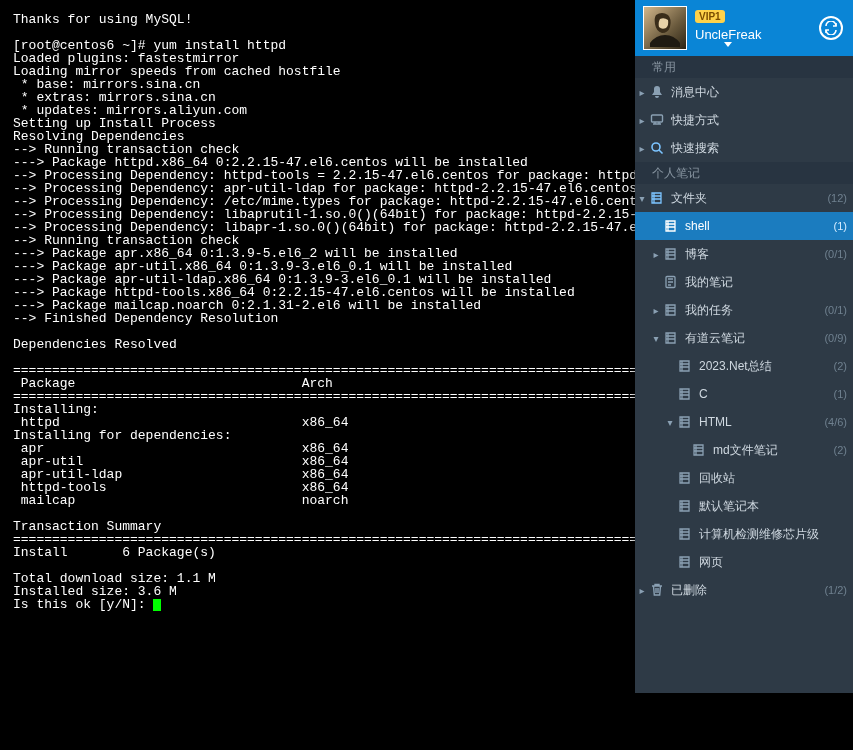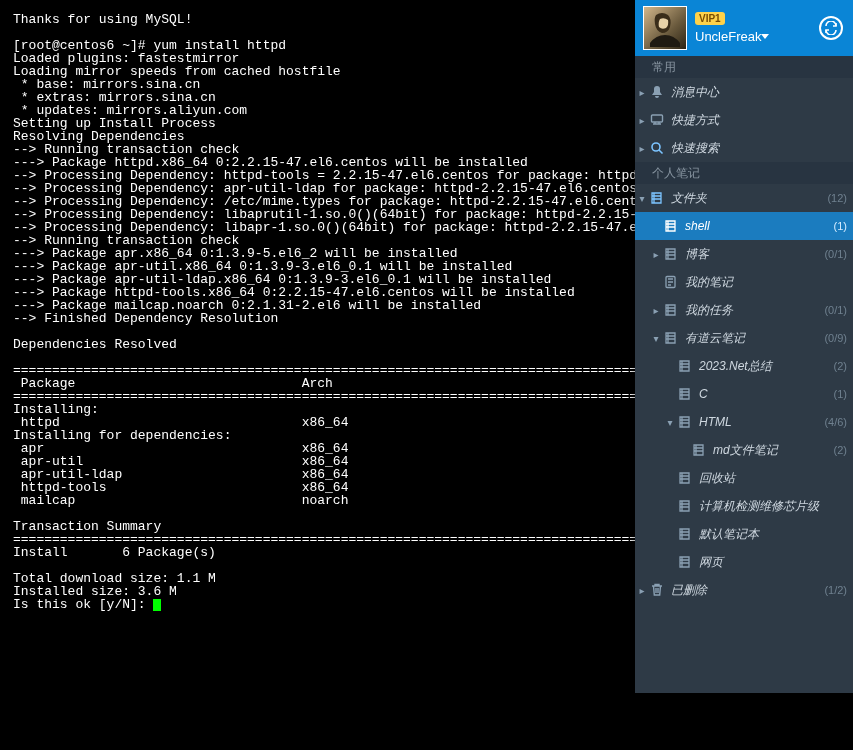--- a/index.html
+++ b/index.html
@@ -61,21 +61,21 @@
     background: #ffd24a;
     color: #7a4c00;
     font-size: 10px;
     font-weight: bold;
     padding: 1px 4px;
     border-radius: 3px;
     width: max-content;
   }
   .user-name {
     color: #fff; font-size: 13px;
-    display:flex;align-items:center;
+    display:flex;align-items:center;flex-direction:column;
   }
   .caret-down {
     width:0;height:0;border-left:4px solid transparent;border-right:4px solid transparent;border-top:5px solid #fff;
   }
   .sync-btn {
     position:absolute; right:10px; top:16px;
     width:24px;height:24px;
     border:2px solid #fff;border-radius:50%;
     display:flex;align-items:center;justify-content:center;
   }
@@ -115,21 +115,21 @@
   }
   .row .icon {
     width:16px;height:16px;
     display:flex;align-items:center;justify-content:center;
     color:#7cc4ff;
     margin-right:6px;
     flex-shrink:0;
   }
   .icon.gray { color:#8aa0b3; }
   .icon.sel  { color:#fff; }
-  .row .label { flex:1; overflow:hidden; text-overflow:ellipsis; white-space:nowrap;font-style:italic;}
+  .row .label { flex:1; overflow:hidden; text-overflow:ellipsis; white-space:nowrap;}
   .count { color:#6f808f; font-size:11px;}
   .row.selected .count { color:#d4ecff; }
   .ind1 { padding-left: 14px; }
   .ind2 { padding-left: 28px; }
   .ind3 { padding-left: 42px; }
   .ind4 { padding-left: 56px; align-items: center; }
 </style>
 </head>
 <body>
 
@@ -359,30 +359,30 @@
       </span>
       <span class="label">回收站</span>
     </div>
 
     <div class="row ind3">
       <span class="icon gray">
         <svg width="14" height="14" viewBox="0 0 14 14" fill="none" stroke="currentColor" stroke-width="1.3">
             <path d="M2 2h9v10H2zM4 2v10M2 5h9M2 8h9"></path>
           </svg>
       </span>
+      <span class="label">默认笔记本</span>
+    </div>
+
+    <div class="row ind3">
+      <span class="icon gray">
+        <svg width="14" height="14" viewBox="0 0 14 14" fill="none" stroke="currentColor" stroke-width="1.3">
+            <path d="M2 2h9v10H2zM4 2v10M2 5h9M2 8h9"></path>
+          </svg>
+      </span>
       <span class="label">计算机检测维修芯片级</span>
-    </div>
-
-    <div class="row ind3">
-      <span class="icon gray">
-        <svg width="14" height="14" viewBox="0 0 14 14" fill="none" stroke="currentColor" stroke-width="1.3">
-            <path d="M2 2h9v10H2zM4 2v10M2 5h9M2 8h9"></path>
-          </svg>
-      </span>
-      <span class="label">默认笔记本</span>
     </div>
 
     <div class="row ind3">
       <span class="icon gray">
         <svg width="14" height="14" viewBox="0 0 14 14" fill="none" stroke="currentColor" stroke-width="1.3">
             <path d="M2 2h9v10H2zM4 2v10M2 5h9M2 8h9"></path>
           </svg>
       </span>
       <span class="label">网页</span>
     </div>

